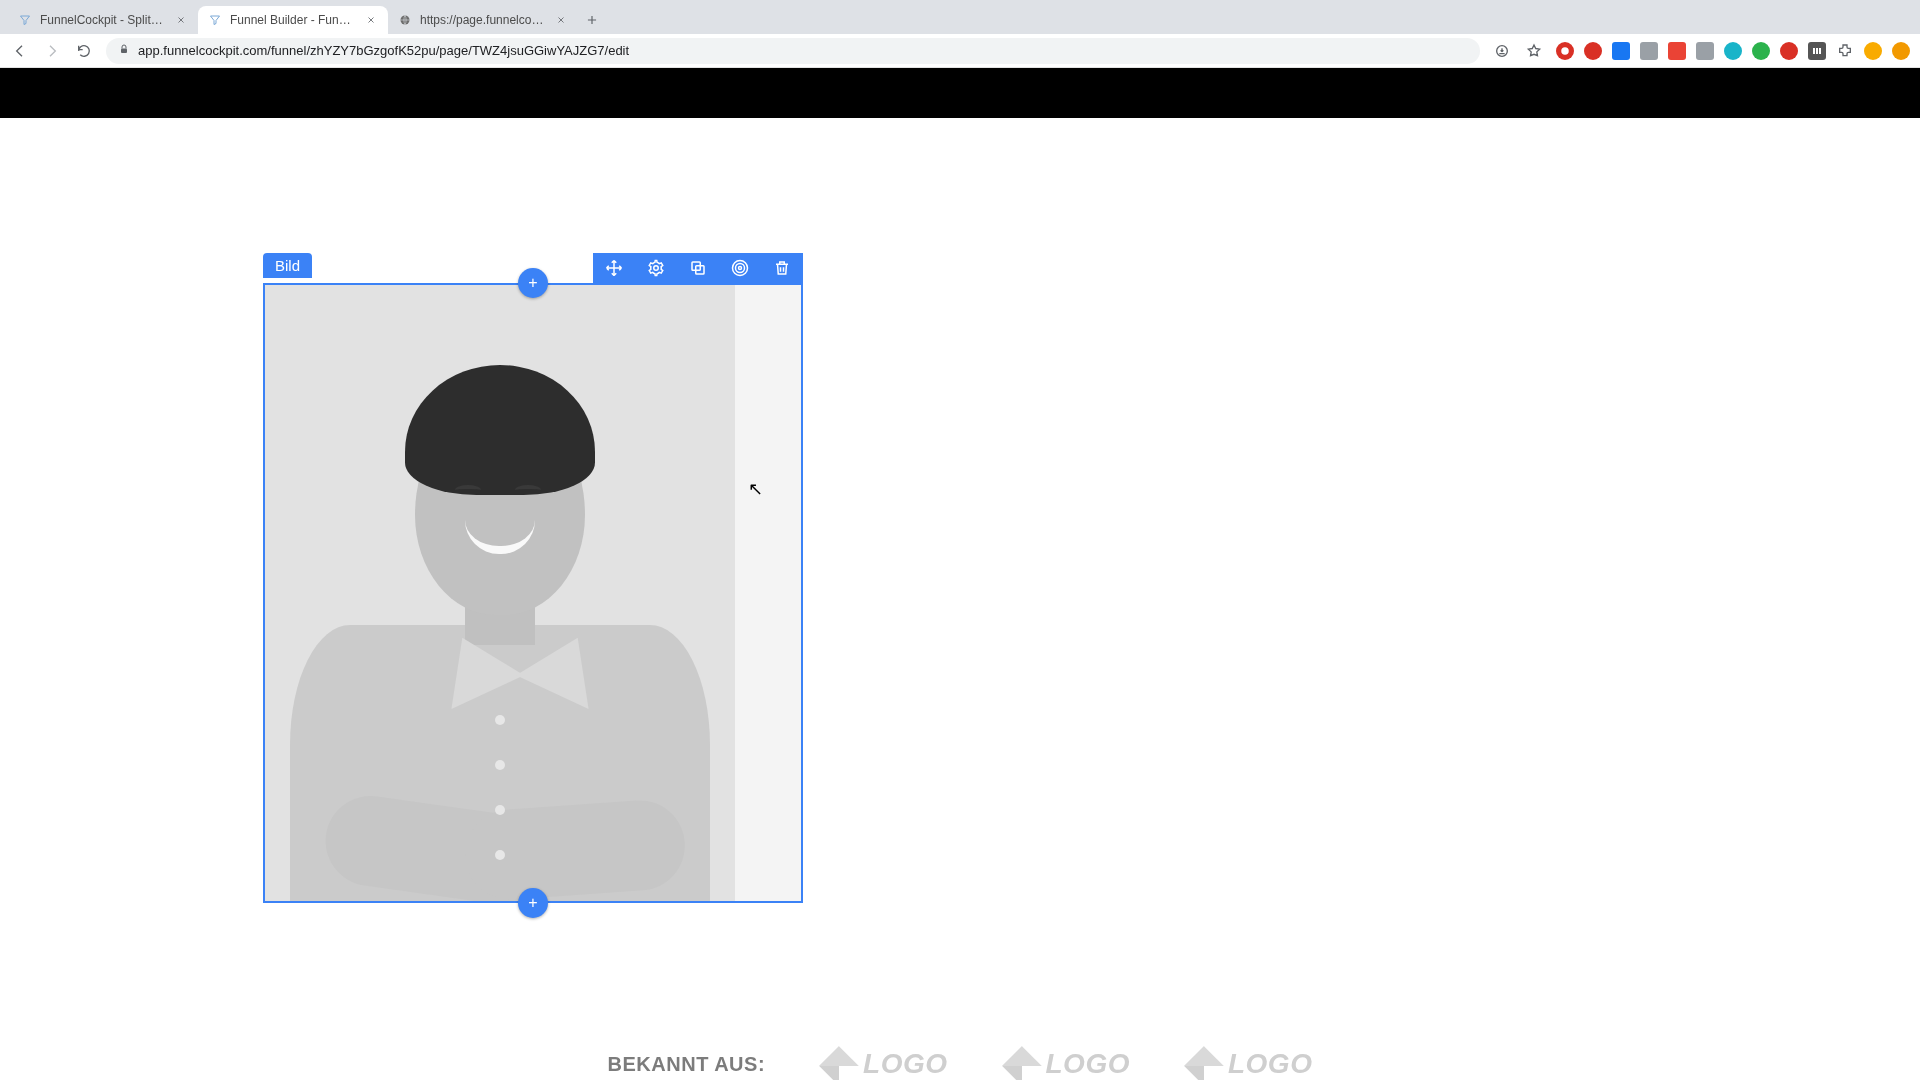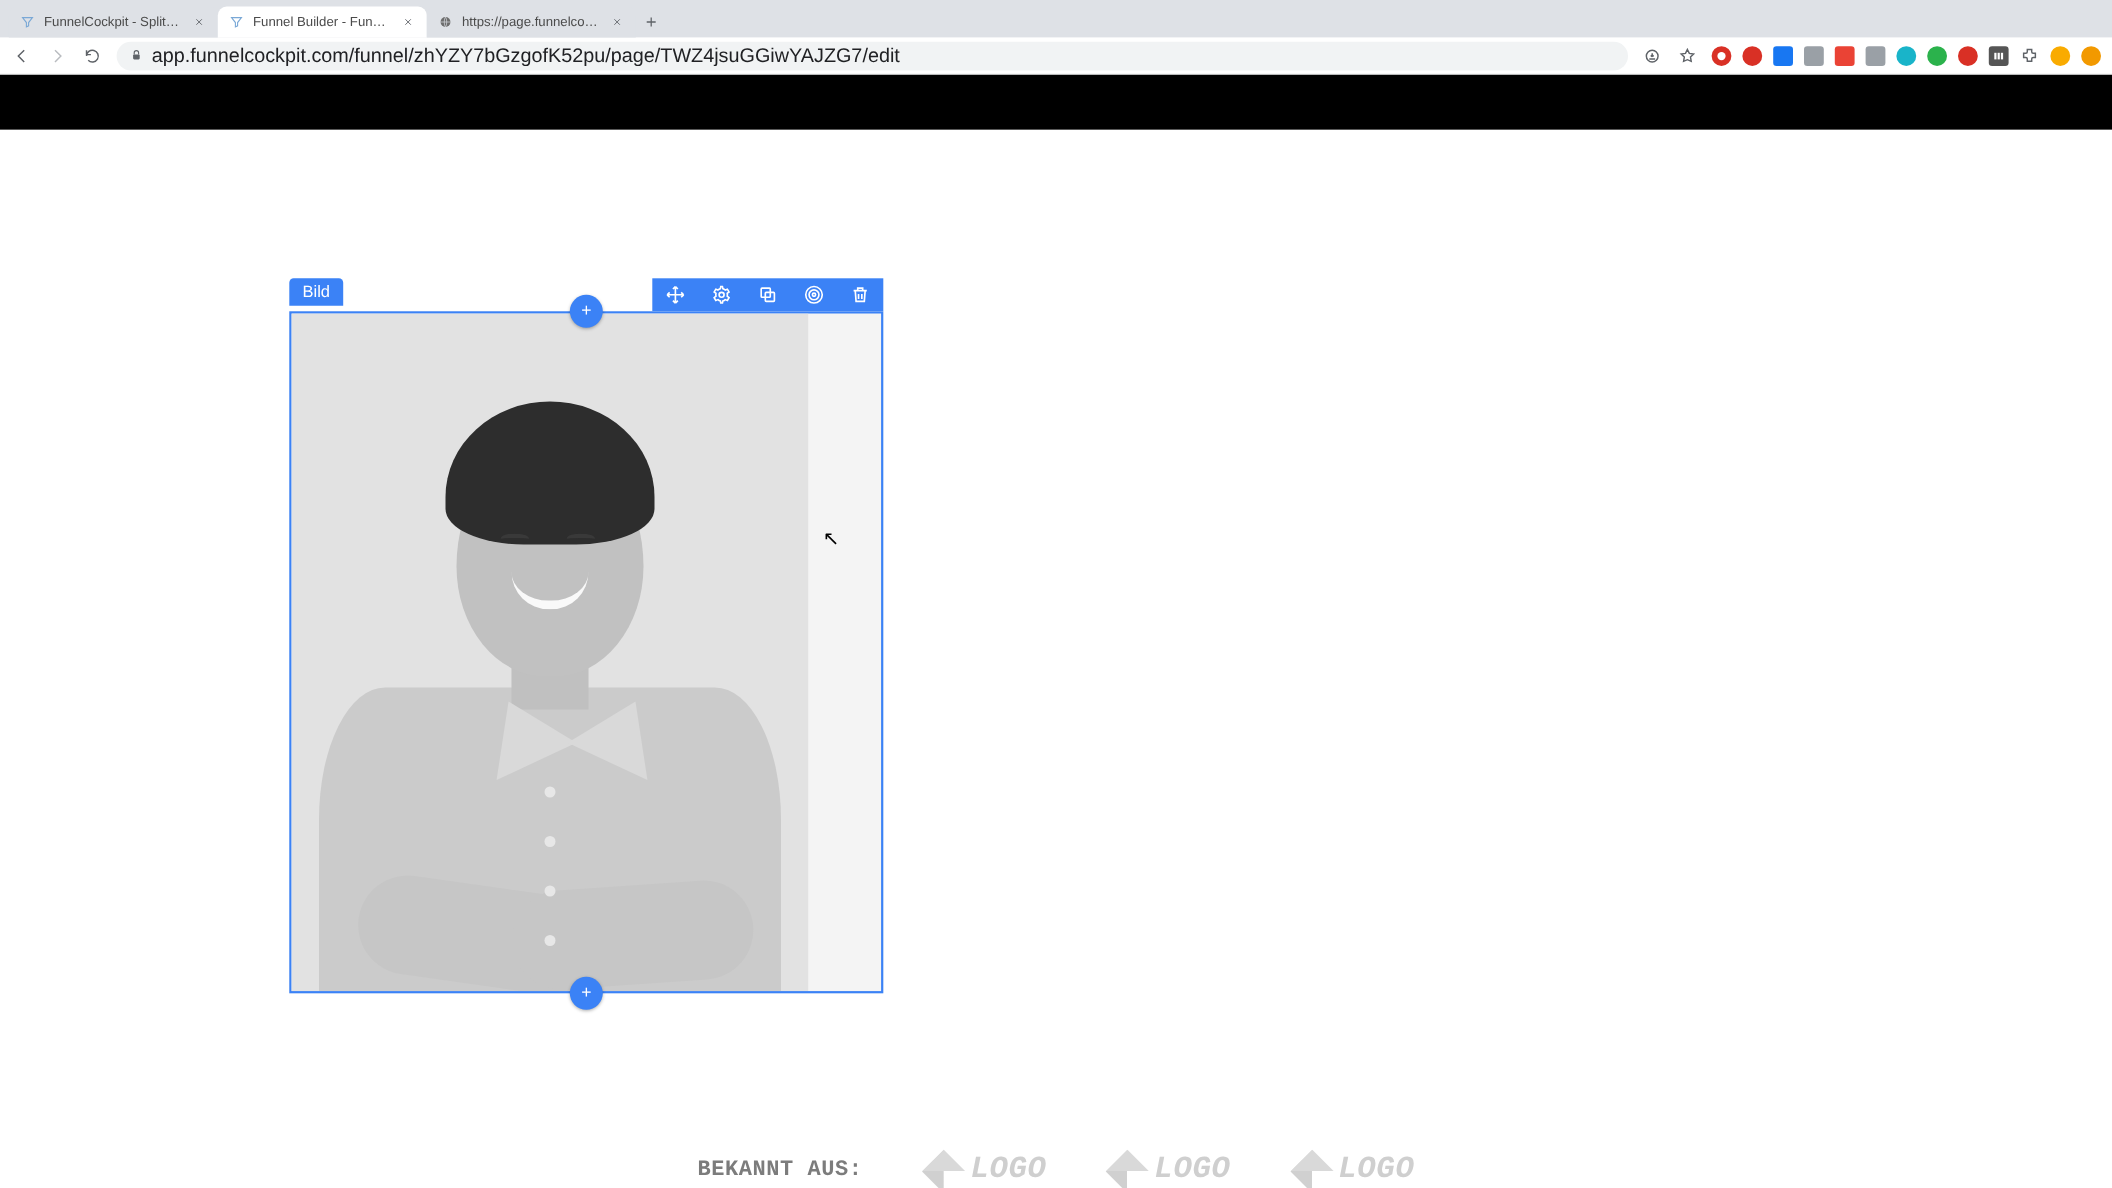--- a/index.html
+++ b/index.html
@@ -15,21 +15,21 @@
     background: #dee1e6; max-width: 190px;
   }
   .tab.active { background: #ffffff; }
   .tab .fav { width: 14px; height: 14px; display:flex; align-items:center; justify-content:center; }
   .tab .title { white-space: nowrap; overflow: hidden; text-overflow: ellipsis; flex: 1; }
   .tab .close { width:14px; height:14px; display:flex; align-items:center; justify-content:center; color:#5f6368; }
   .new-tab { width:28px; height:28px; display:flex; align-items:center; justify-content:center; color:#5f6368; cursor:pointer;}
   .addr-bar { height: 34px; background:#ffffff; display:flex; align-items:center; padding:0 10px; gap:12px; border-bottom:1px solid #e3e3e3;}
   .nav-btn { width:20px; height:20px; display:flex; align-items:center; justify-content:center; color:#5f6368; border-radius:50%; }
   .nav-btn.disabled { color:#b9bcc0; }
-  .omnibox { flex:1; height:26px; background:#f1f3f4; border-radius:14px; display:flex; align-items:center; padding:0 12px; gap:8px; font-size:18px; color:#202124; }
+  .omnibox { flex:1; height:26px; background:#f1f3f4; border-radius:14px; display:flex; align-items:center; padding:0 12px; gap:8px; font-size:13px; color:#202124; }
   .omnibox .lock { color:#5f6368; }
   .ext-strip { display:flex; align-items:center; gap:10px; }
   .ext { width:18px; height:18px; border-radius:50%; display:flex; align-items:center; justify-content:center; font-size:10px; color:#fff; }
   .ext svg { display:block; }
 
   
   .page { position: relative; width:100%; }
   .topbar-black { height: 50px; background:#000; }
 
   .canvas { position:relative; width:100%; height: 960px; background:#fff; }
@@ -100,21 +100,21 @@
   .add-bottom { bottom:-15px; }
 
   .cursor-caret {
     position:absolute; left:748px; top:360px; font-size:18px; color:#000;
     font-family: Arial;
   }
 
   
   .known-from {
     position:absolute; left:0; right:0; top:930px; display:flex; justify-content:center; align-items:center;
-    gap:60px; color:#b8b8b8; font-weight:700; letter-spacing:.5px;font-family:Liberation Mono, monospace;
+    gap:60px; color:#b8b8b8; font-weight:700; letter-spacing:.5px;
   }
   .kf-label { font-size:20px; color:#7c7c7c; }
   .kf-logo { display:flex; align-items:flex-end; gap:10px; color:#cfcfcf; font-size:28px; font-weight:800; font-style:italic;}
   .kf-diamond {
     width:28px; height:28px; transform:rotate(45deg);
     background:linear-gradient(135deg,#d9d9d9 49%, transparent 50%),
                linear-gradient(45deg,#d0d0d0 49%, transparent 50%);
   }
 </style>
 </head>

